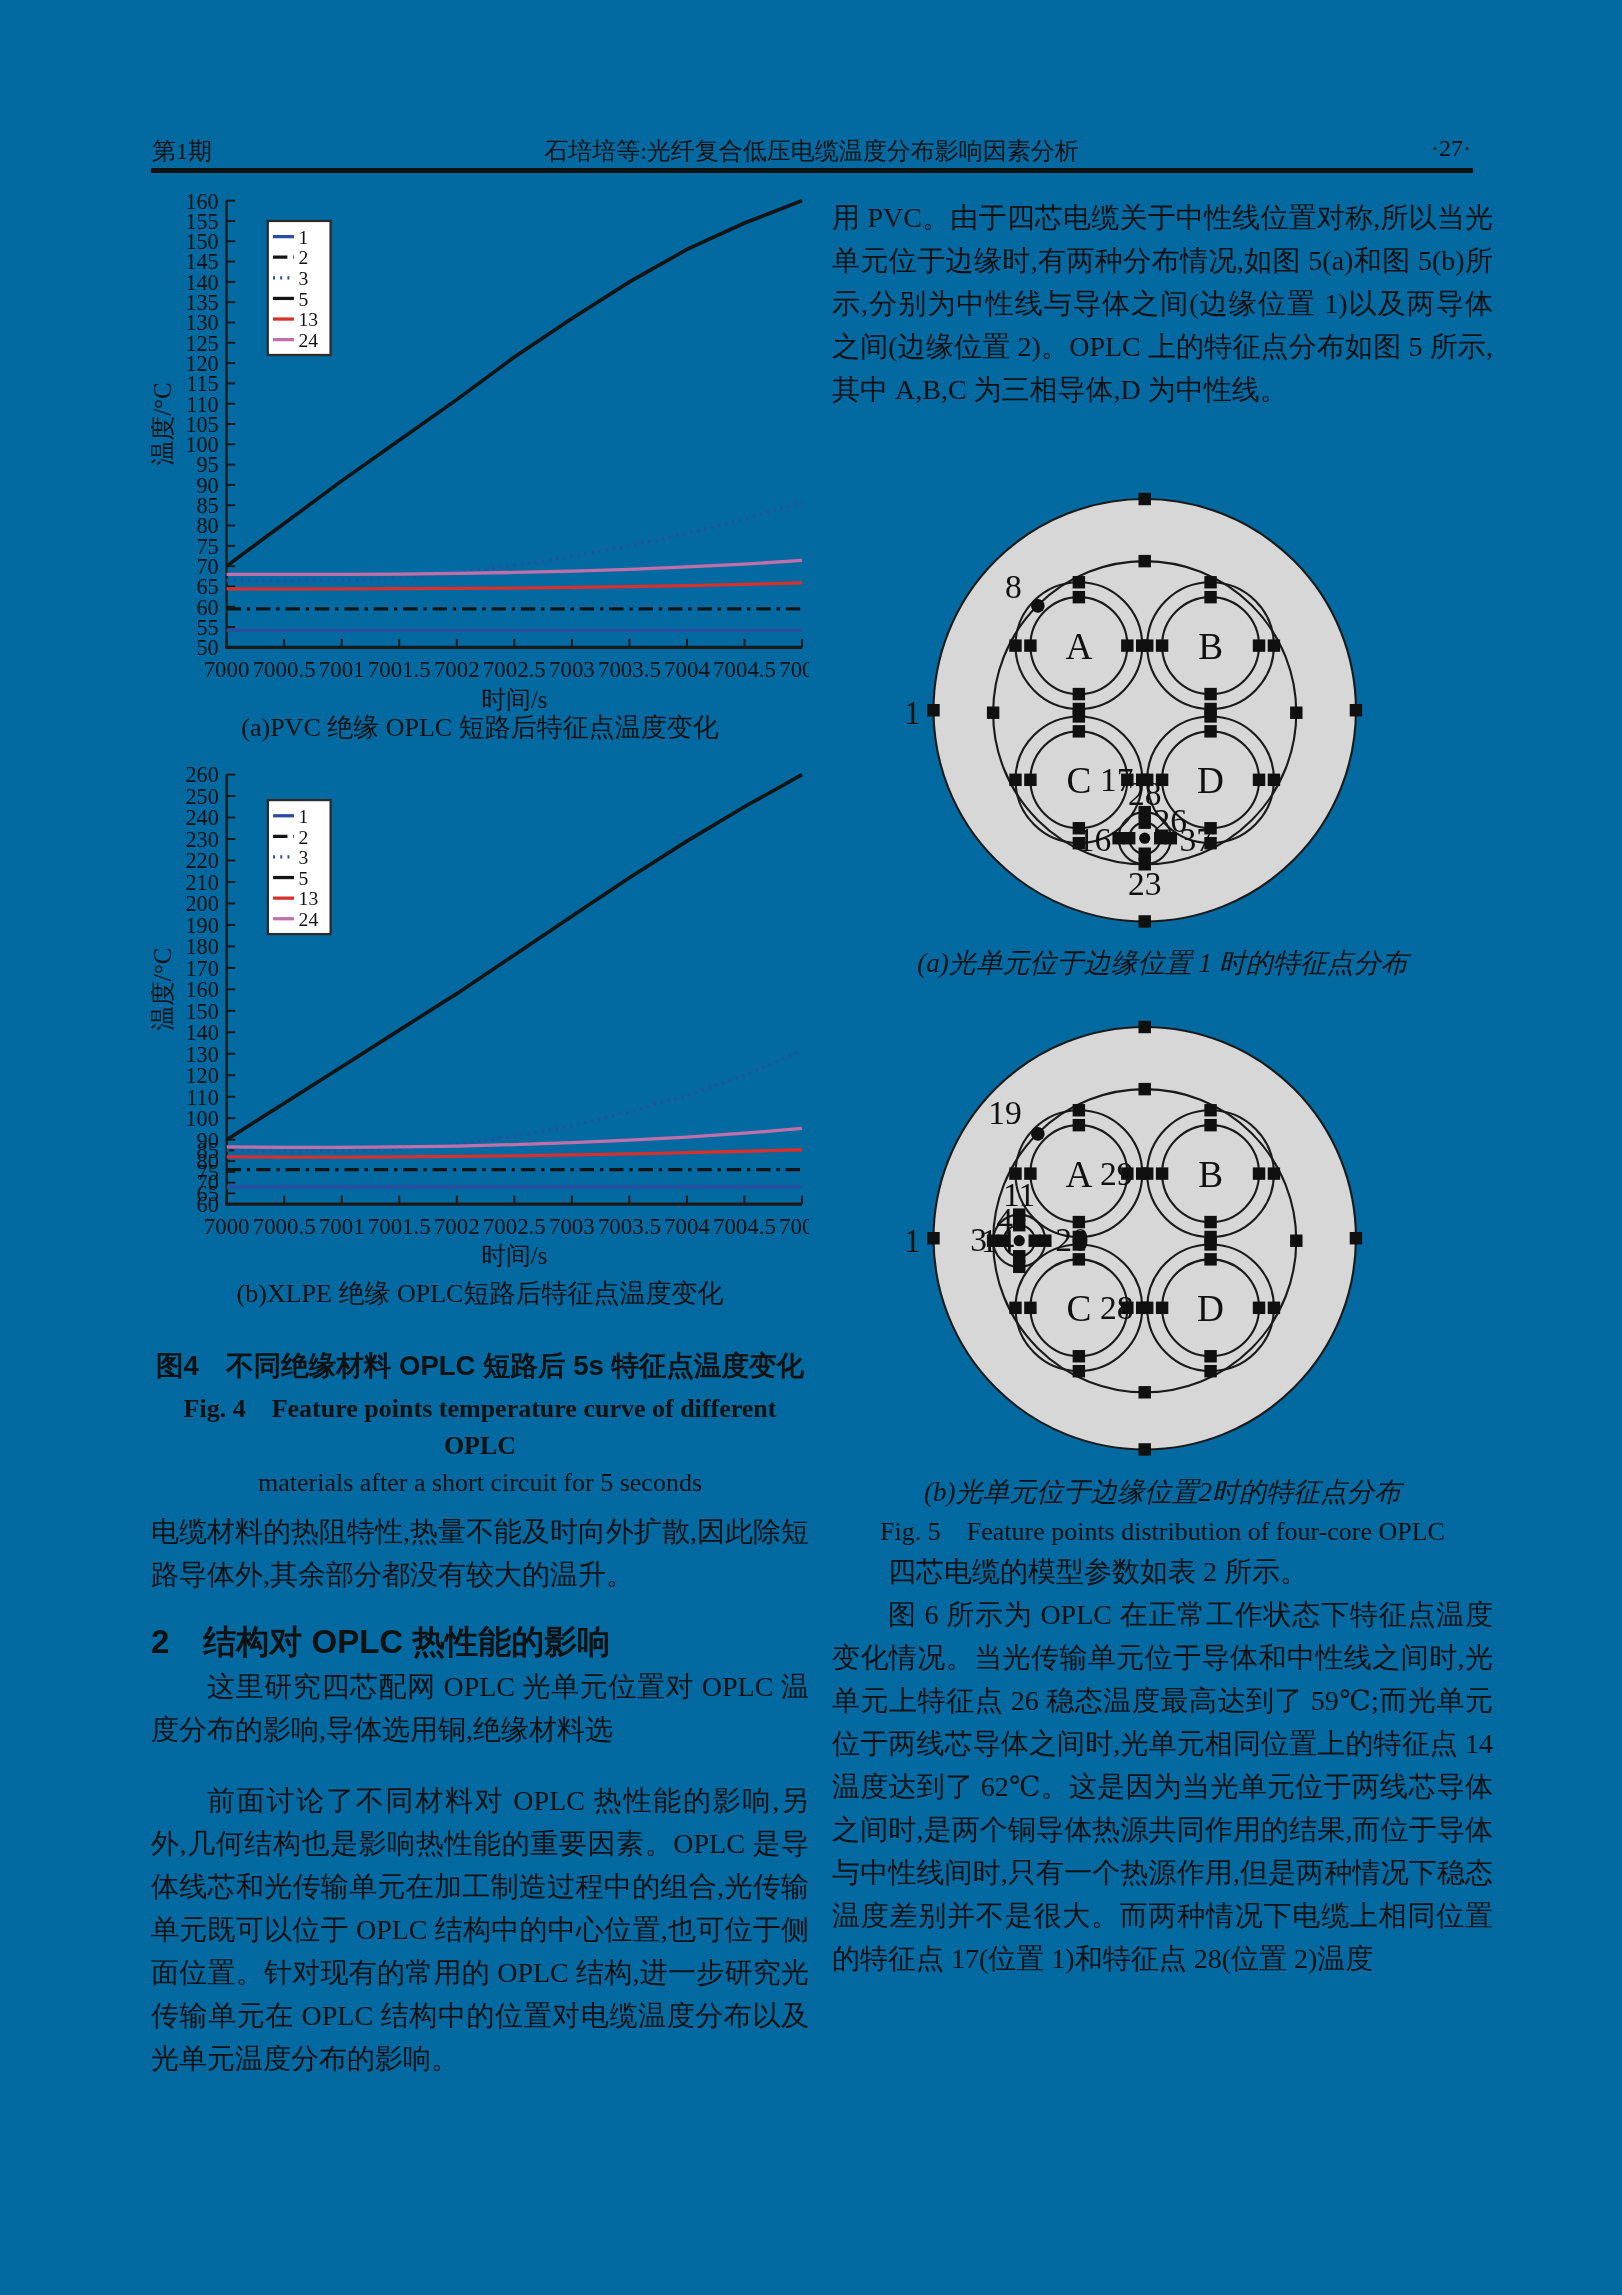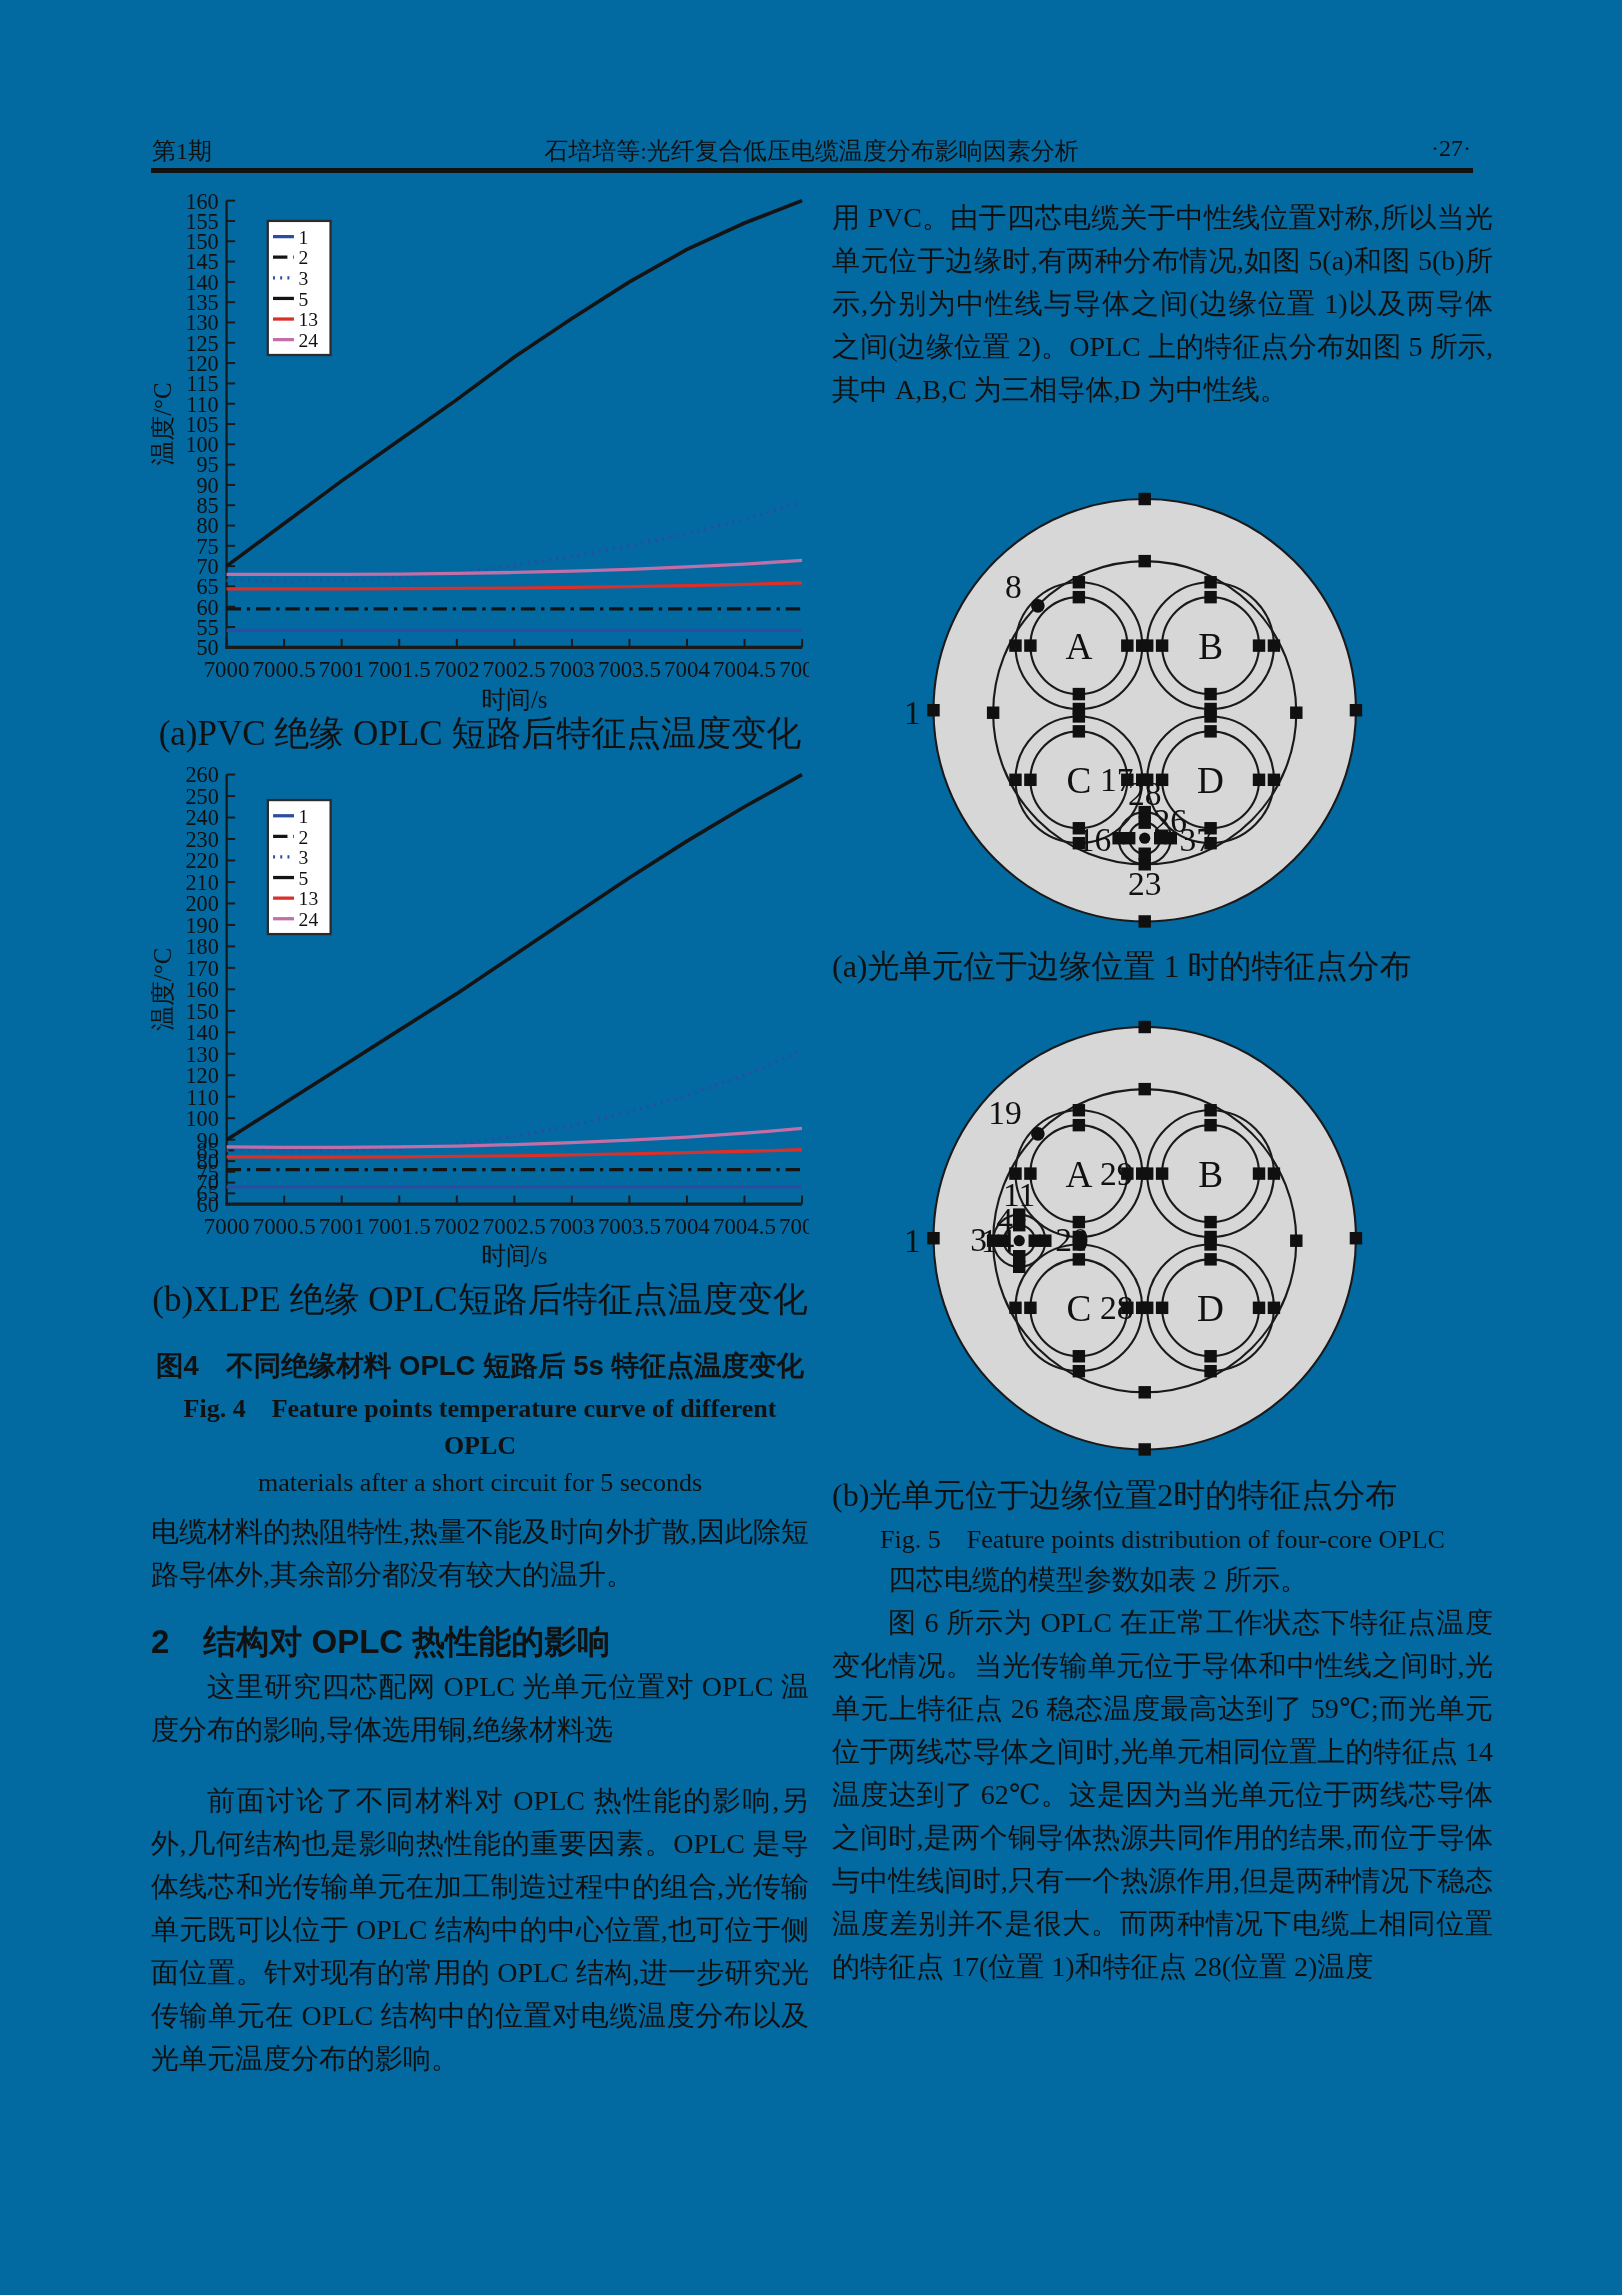--- a/index.html
+++ b/index.html
@@ -6,22 +6,22 @@
   .page{position:relative;width:1623px;height:2295px;background:#0369a1;color:#111;
         font-family:"Liberation Serif","DejaVu Serif",serif;overflow:hidden;}
   .hdr{position:absolute;top:135px;font-size:24px;}
   .hdr-issue{left:152px;}
   .hdr-title{left:0;width:1623px;text-align:center;}
   .hdr-page{right:152px;}
   .rule{position:absolute;left:151px;top:168px;width:1322px;height:4.6px;background:#111;}
   svg{font-family:"Liberation Serif","DejaVu Serif",serif;fill:#111;}
   svg text{fill:#111;}
   .abs{position:absolute;}
-  .cap{position:absolute;left:151px;width:658px;text-align:center;font-size:35px;}
-  .rcap{width:661px;text-align:left;font-size:32px;}
+  .cap{position:absolute;left:151px;width:658px;text-align:center;font-size:26px;}
+  .rcap{width:661px;text-align:center;font-size:27px;font-style:italic;}
   .figcap-cn{text-align:center;font-size:27.5px;font-weight:bold;
              font-family:"Liberation Sans","DejaVu Sans",sans-serif;line-height:38px;}
   .figcap-en{text-align:center;font-size:26px;line-height:37px;}
   .col{position:absolute;width:658px;}
   .body-par{font-size:28px;line-height:43px;text-align:justify;}
   .indent{text-indent:2em;}
   .section-h{font-size:33px;font-weight:bold;line-height:47px;
              font-family:"Liberation Sans","DejaVu Sans",sans-serif;}
   .section-h .no{margin-right:34px;}
 </style>

